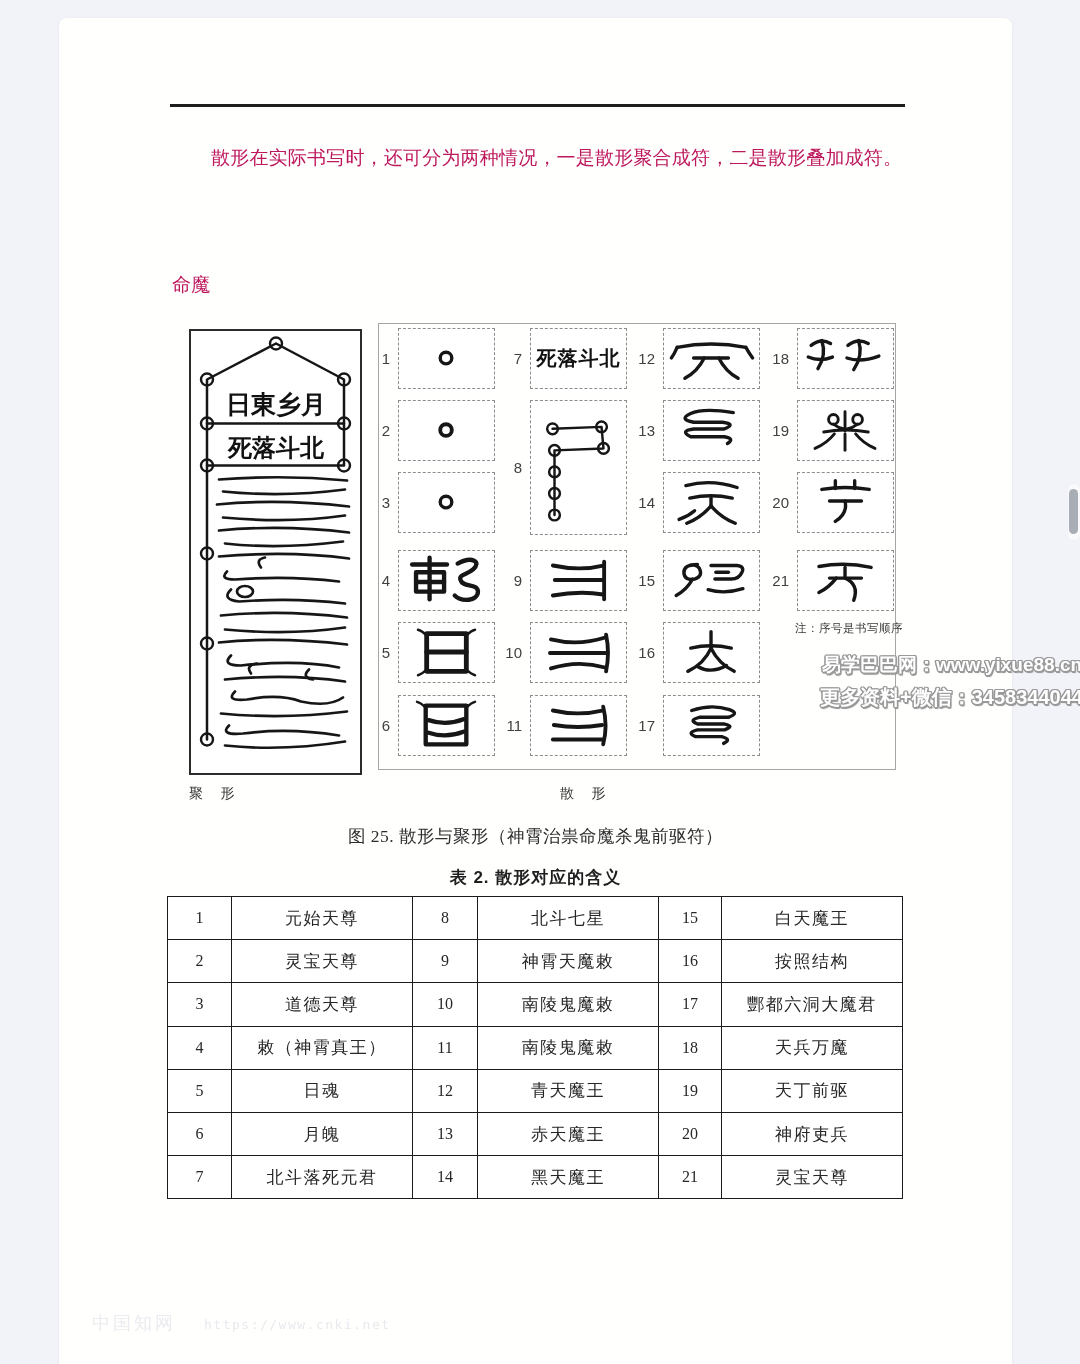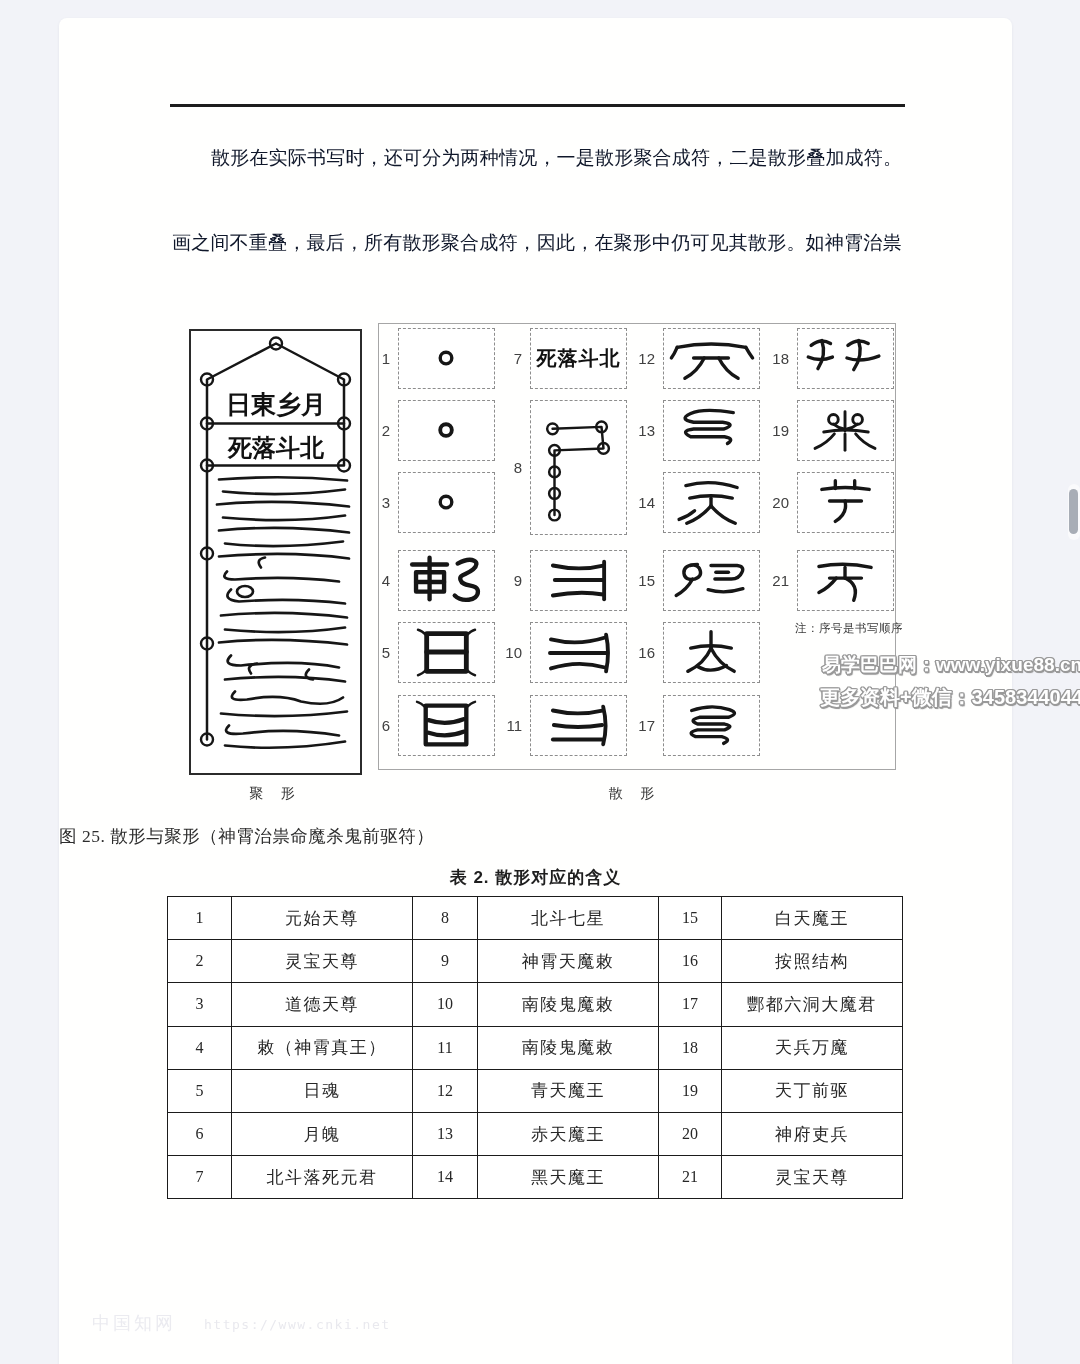--- a/index.html
+++ b/index.html
@@ -4,41 +4,41 @@
 <style>
   html,body{margin:0;padding:0;}
   .viewport{position:relative;width:1080px;height:1364px;background:#f2f3f8;overflow:hidden;
             font-family:"Liberation Serif",serif;}
   .page-card{position:absolute;left:59px;top:18px;width:953px;height:1346px;background:#fffffe;
              border-radius:8px 8px 0 0;box-shadow:0 1px 3px rgba(60,60,90,.08);}
   .doc-header{position:absolute;left:59px;top:88px;width:953px;text-align:center;
               font-size:13px;letter-spacing:2.5px;color:#3a3a3a;}
   .header-rule{position:absolute;left:170px;top:104px;width:735px;height:2.5px;background:#1d1d1d;}
   .para-line{position:absolute;left:172px;width:736px;height:22px;font-size:19px;
-             letter-spacing:0.2px;color:#0f172a;white-space:nowrap;}
+             letter-spacing:0.2px;color:#be185d;white-space:nowrap;}
   .indent{padding-left:39px;}
 
   
   .talisman-box{position:absolute;left:189px;top:329px;width:173px;height:446px;
                 border:2px solid #2b2b2b;background:#fff;box-sizing:border-box;}
   .talisman-box svg{width:100%;height:100%;display:block;}
-  .fig-label{position:absolute;height:18px;font-size:14px;letter-spacing:7px;color:#333;text-align:center;}
+  .fig-label{position:absolute;height:18px;font-size:14px;letter-spacing:7px;color:#333;}
 
   
   .grid-outline{position:absolute;left:378px;top:323px;width:518px;height:447px;
                 border:1px solid #a6a6a6;box-sizing:border-box;background:transparent;}
   .fcell{position:absolute;width:97px;height:61px;background:#fff;border:1px dashed #8d8d8d;
          box-sizing:border-box;display:flex;align-items:center;justify-content:center;}
   .fcell svg{width:100%;height:100%;display:block;}
   .fnum{position:absolute;width:24px;height:61px;line-height:61px;text-align:right;
         font-family:"Liberation Sans",sans-serif;font-size:15px;color:#414141;}
   .seal-text{font-weight:900;font-size:20px;letter-spacing:1px;color:#111;}
   .grid-note{position:absolute;left:795px;top:621px;font-size:11.5px;letter-spacing:0.5px;color:#3c3c3c;white-space:nowrap;}
 
-  .fig-caption{position:absolute;left:59px;top:824px;width:953px;
+  .fig-caption{position:absolute;left:59px;top:824px;width:953px;text-align:center;
                font-size:17.5px;letter-spacing:0.5px;color:#2d2d2d;}
   .tbl-title{position:absolute;left:59px;top:866px;width:953px;text-align:center;
              font-family:"Liberation Sans",sans-serif;font-weight:700;font-size:17px;
              letter-spacing:1px;color:#1e1e1e;}
 
   .dtable{position:absolute;left:167px;top:896px;width:735px;border-collapse:collapse;
           table-layout:fixed;font-size:17px;color:#272727;background:#fff;}
   .dtable td{border:1.6px solid #1b1b1b;text-align:center;height:42.2px;padding:0;letter-spacing:1.5px;}
   .dtable td.num{letter-spacing:0;font-size:16px;}
 
@@ -64,21 +64,21 @@
 </style>
 </head>
 <body>
 
 <div class="viewport">
   <div class="page-card"></div>
 
   <div class="header-rule"></div>
 
   <div class="para-line indent" style="top:145px">散形在实际书写时，还可分为两种情况，一是散形聚合成符，二是散形叠加成符。</div>
-  <div class="para-line" style="top:230px">画之间不重叠，最后，所有散形聚合成符，因此，在聚形中仍可见其散形。如神霄治祟</div>
+  <div class="para-line" style="top:272px">命魔</div>
 
   <div class="talisman-box">
     <svg viewBox="0 0 169 441">
       <g class="g" stroke-width="2.5">
         <path d="M85,12 L16,48 L16,92 M85,12 L153,48 L153,92 M16,92 H153"></path>
         <path d="M16,92 V134 M153,92 V134 M16,134 H153"></path>
         <path d="M16,134 V408"></path>
       </g>
       <text x="85" y="81" text-anchor="middle" font-size="25" font-weight="bold" fill="#111">日東乡月</text>
       <text x="85" y="124" text-anchor="middle" font-size="24" font-weight="bold" fill="#111">死落斗北</text>

